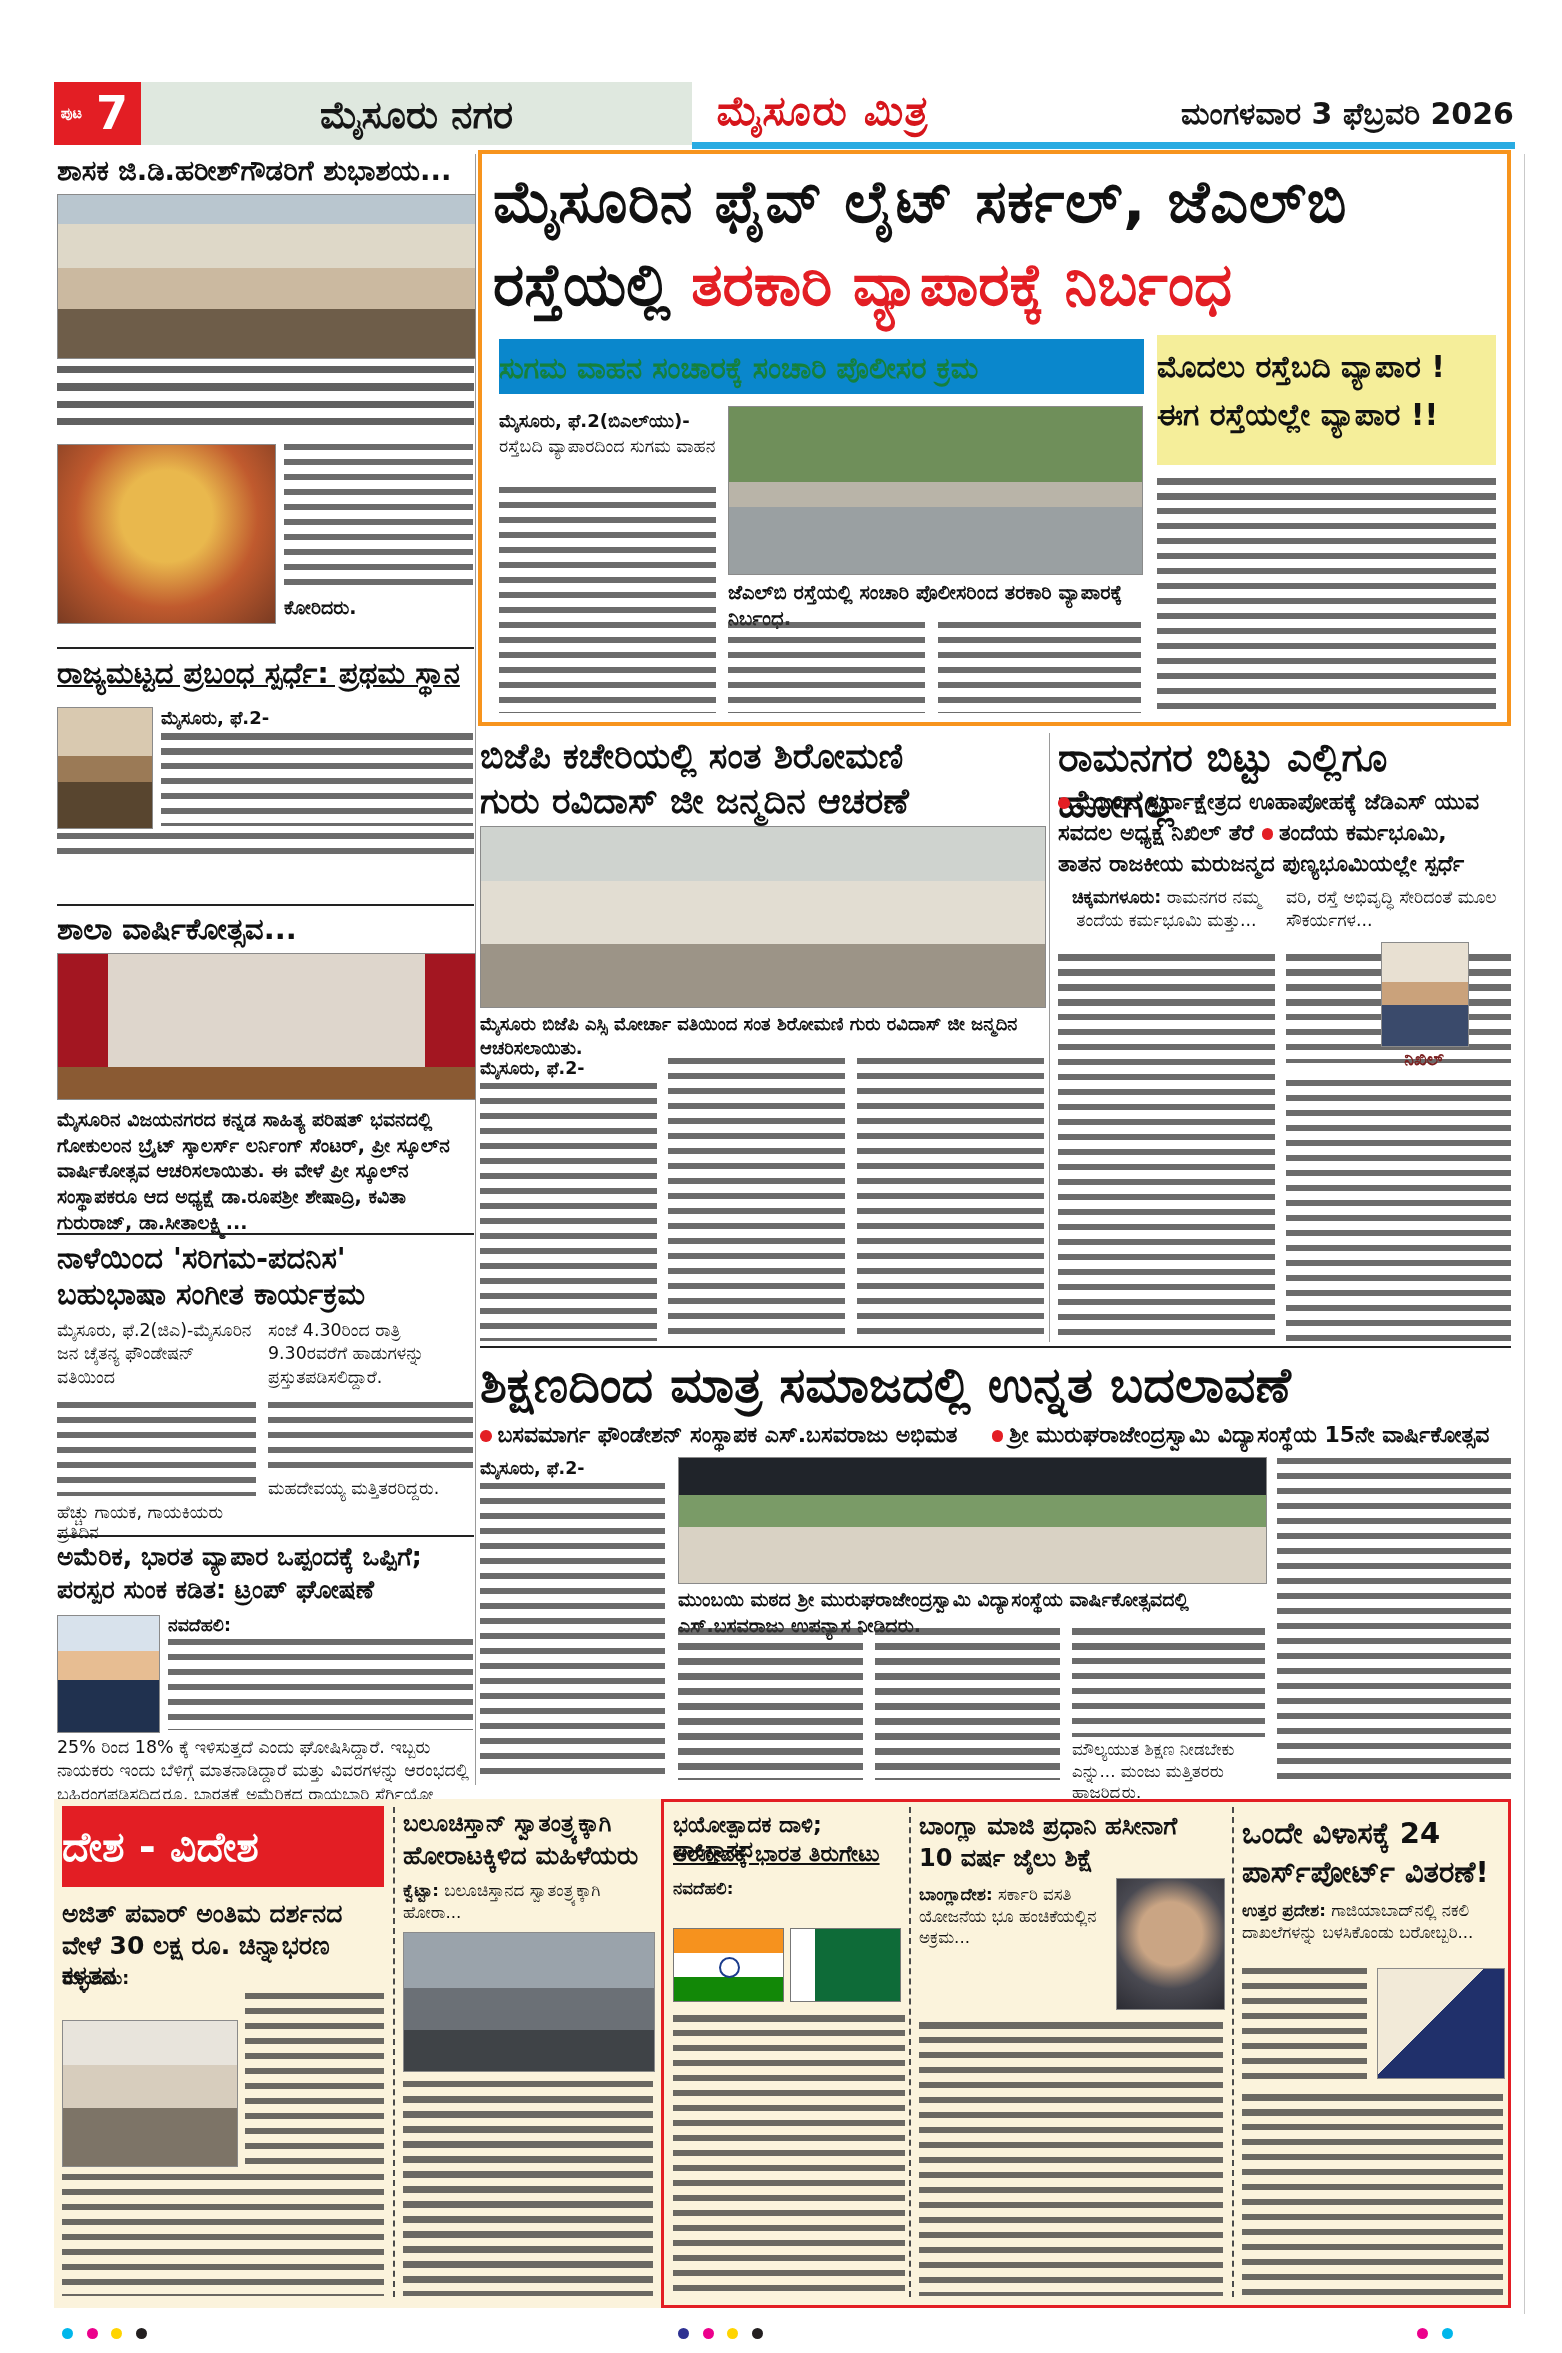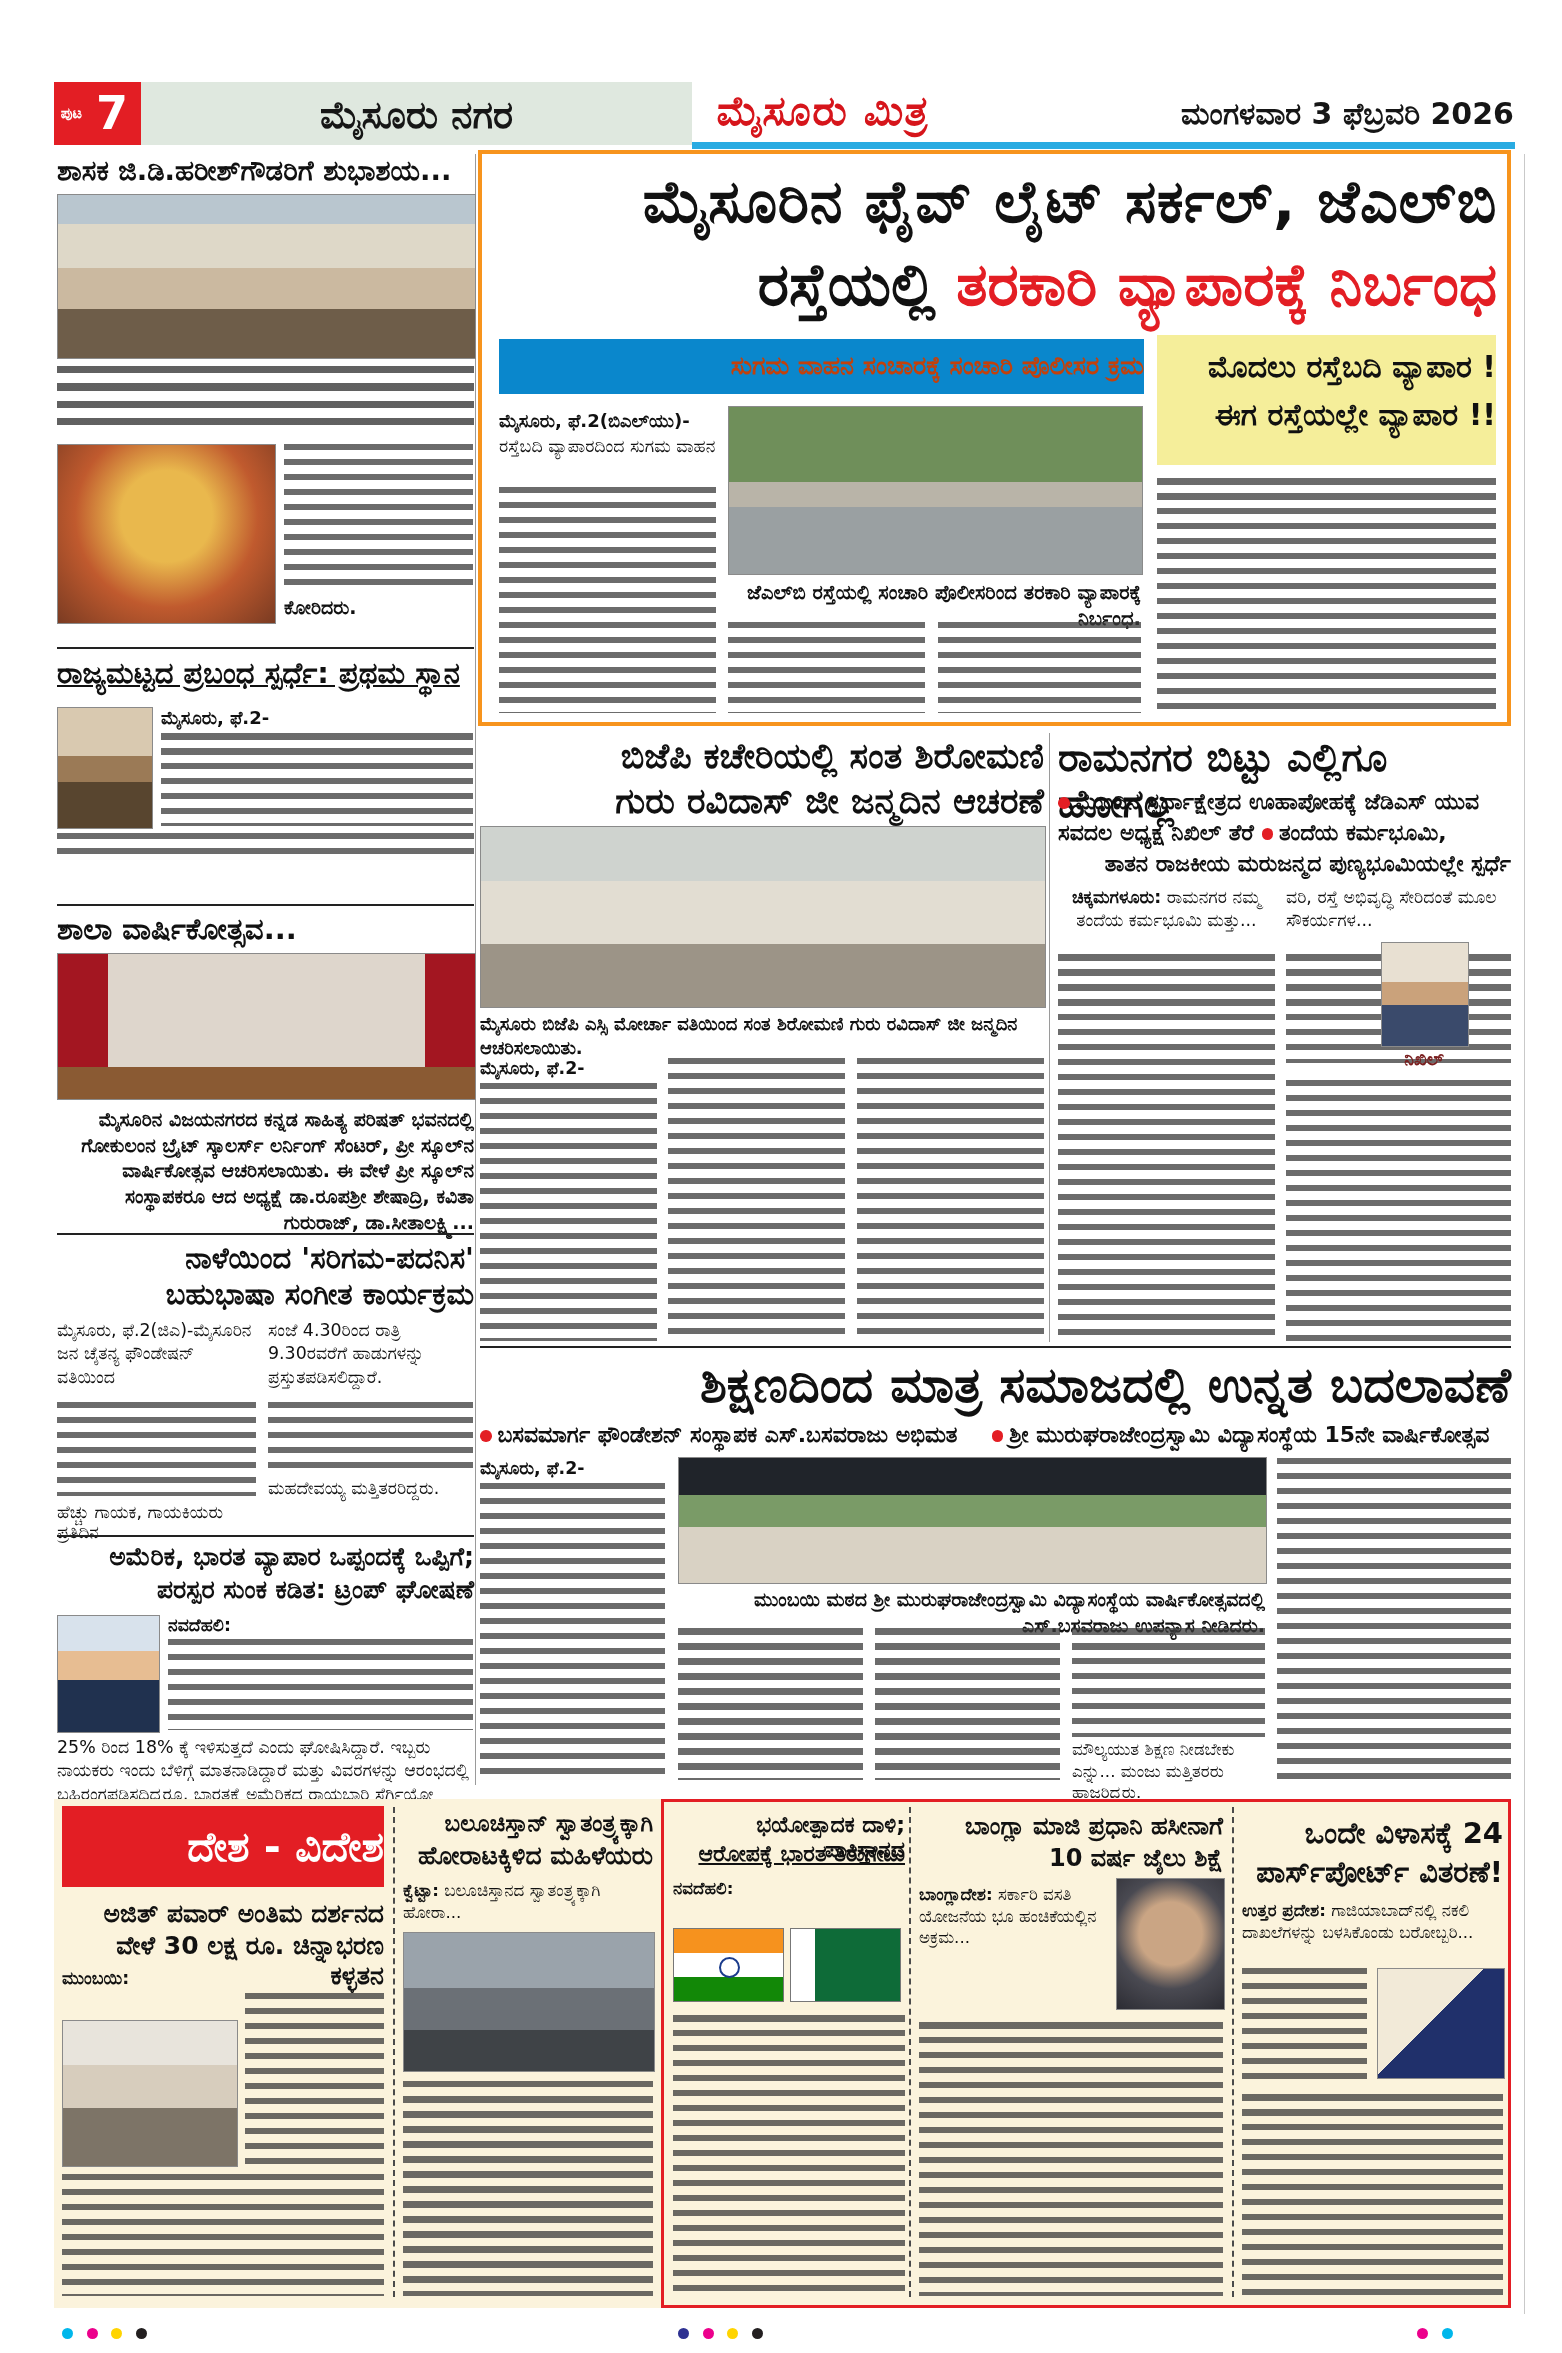--- a/index.html
+++ b/index.html
@@ -1,20 +1,20 @@
 <!DOCTYPE html>
 <html style="font-size:11.6px"><head>
 <meta charset="utf-8">
 <style>
   html,body{margin:0;padding:0;background:#e9e9e9;}
   #page{position:relative;width:1562px;height:2354px;background:#ffffff;margin:0 auto;
         font-family:"DejaVu Sans","Liberation Sans",sans-serif;color:#111;overflow:hidden;}
   .abs{position:absolute;}
   .b{font-weight:bold;}
-  .ctr{text-align:right;}
+  .ctr{text-align:left;}
   .sim{background:repeating-linear-gradient(to bottom,#343434 0 7.2px,transparent 7.2px 17.4px);opacity:.78;}
   .sims{background:repeating-linear-gradient(to bottom,#3a3a3a 0 6.5px,transparent 6.5px 15px);opacity:.75;}
   .photo{position:absolute;overflow:hidden;border:0.7px solid #8a8a8a;}
   .rule{position:absolute;background:#222;height:2.2px;}
   .vline{position:absolute;background:#9a9a9a;width:1.4px;}
   .dashline{position:absolute;border-left:2.2px dashed #4a4a4a;width:0;}
   .cap{font-weight:bold;line-height:1.35;}
   .dot{display:inline-block;width:11.6px;height:11.6px;border-radius:50%;background:#e31e24;margin-right:5.8px;vertical-align:middle;}
   .flag{position:absolute;border:0.7px solid #777;}
 </style>
@@ -79,21 +79,21 @@
   <div class="abs" style="left:478px;top:150px;width:1033px;height:576px;border:4.3px solid #f7941d;box-sizing:border-box;"></div>
 
   <div class="abs b ctr" style="left:493px;top:167px;width:1004px;font-size:59px;letter-spacing:0.7px;">ಮೈಸೂರಿನ ಫೈವ್ ಲೈಟ್ ಸರ್ಕಲ್, ಜೆಎಲ್‌ಬಿ</div>
   <div class="abs b ctr" style="left:493px;top:250px;width:1004px;font-size:59px;">
     <span style="color:#111;">ರಸ್ತೆಯಲ್ಲಿ</span>
     <span> </span>
     <span style="color:#e31e24;">ತರಕಾರಿ ವ್ಯಾಪಾರಕ್ಕೆ ನಿರ್ಬಂಧ</span>
   </div>
 
   <div class="abs" style="left:499px;top:339px;width:645px;height:55px;background:#0a87cc;"></div>
-  <div class="abs b ctr" style="left:499px;top:351px;width:645px;font-size:25px;color:#c2410c;">ಸುಗಮ ವಾಹನ ಸಂಚಾರಕ್ಕೆ ಸಂಚಾರಿ ಪೊಲೀಸರ ಕ್ರಮ</div>
+  <div class="abs b ctr" style="left:499px;top:351px;width:645px;font-size:29px;color:#15803d;">ಸುಗಮ ವಾಹನ ಸಂಚಾರಕ್ಕೆ ಸಂಚಾರಿ ಪೊಲೀಸರ ಕ್ರಮ</div>
 
   <div class="abs" style="left:1157px;top:335px;width:339px;height:130px;background:#f5ee9a;"></div>
   <div class="abs b ctr" style="left:1157px;top:349px;width:339px;font-size:30px;">ಮೊದಲು ರಸ್ತೆಬದಿ ವ್ಯಾಪಾರ !</div>
   <div class="abs b ctr" style="left:1157px;top:397px;width:339px;font-size:30px;">ಈಗ ರಸ್ತೆಯಲ್ಲೇ ವ್ಯಾಪಾರ !!</div>
 
   <div class="abs b" style="left:499px;top:410px;width:217px;font-size:18px;">ಮೈಸೂರು, ಫೆ.2(ಬಿಎಲ್‌ಯು)-</div>
   <div class="abs" style="left:499px;top:435px;width:217px;font-size:17.4px;line-height:1.35;">ರಸ್ತೆಬದಿ ವ್ಯಾಪಾರದಿಂದ ಸುಗಮ ವಾಹನ</div>
   <div class="sims abs" style="left:499px;top:487px;width:217px;height:226px;"></div>
 
   <div class="photo" style="left:728px;top:406px;width:413px;height:167px;background:linear-gradient(180deg,#6f8f5a 0 45%,#b9b4a8 45% 60%,#9aa0a2 60%);"></div>

